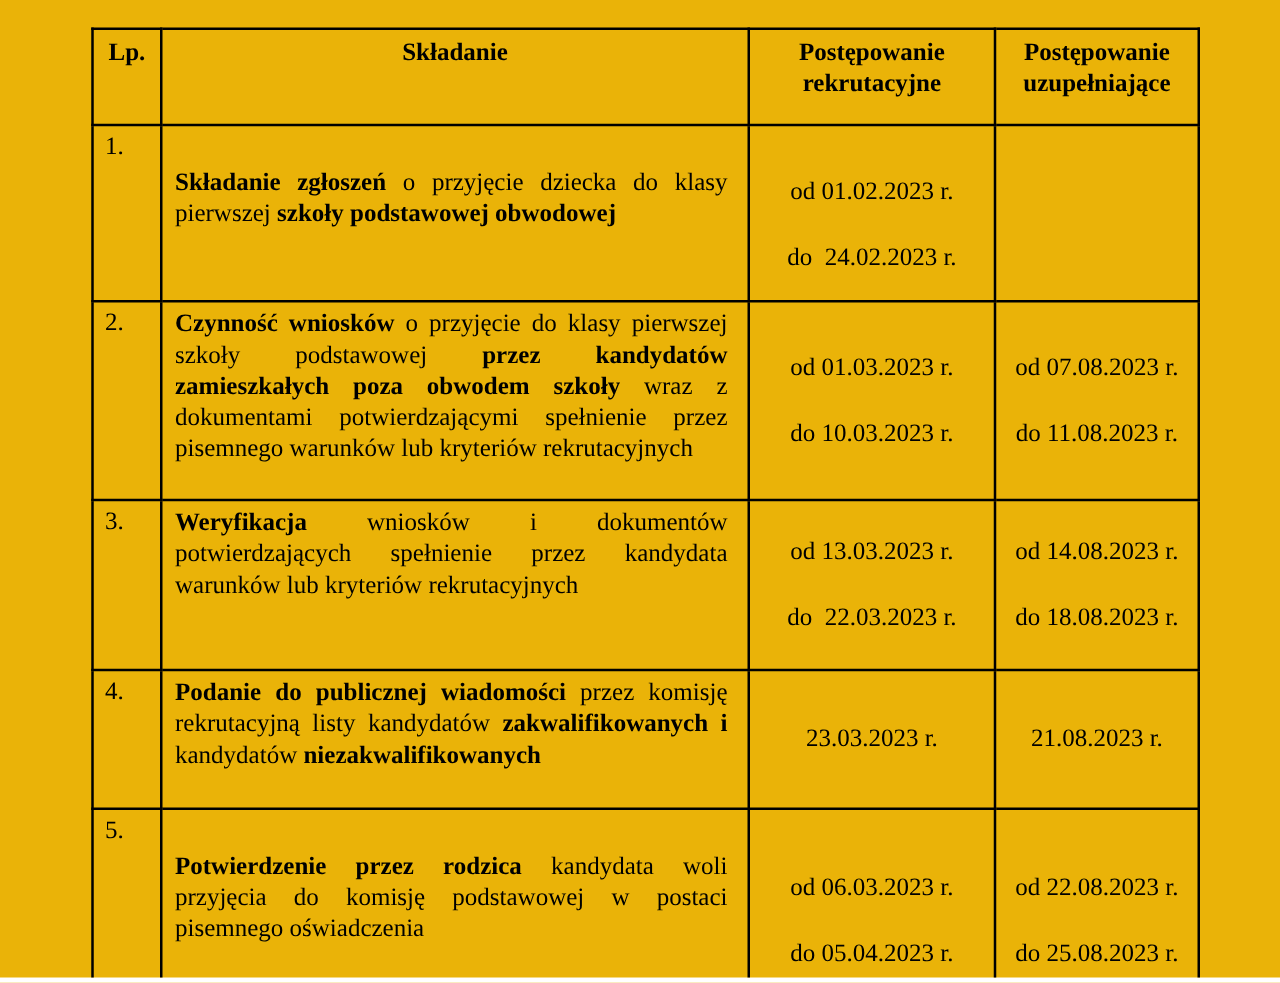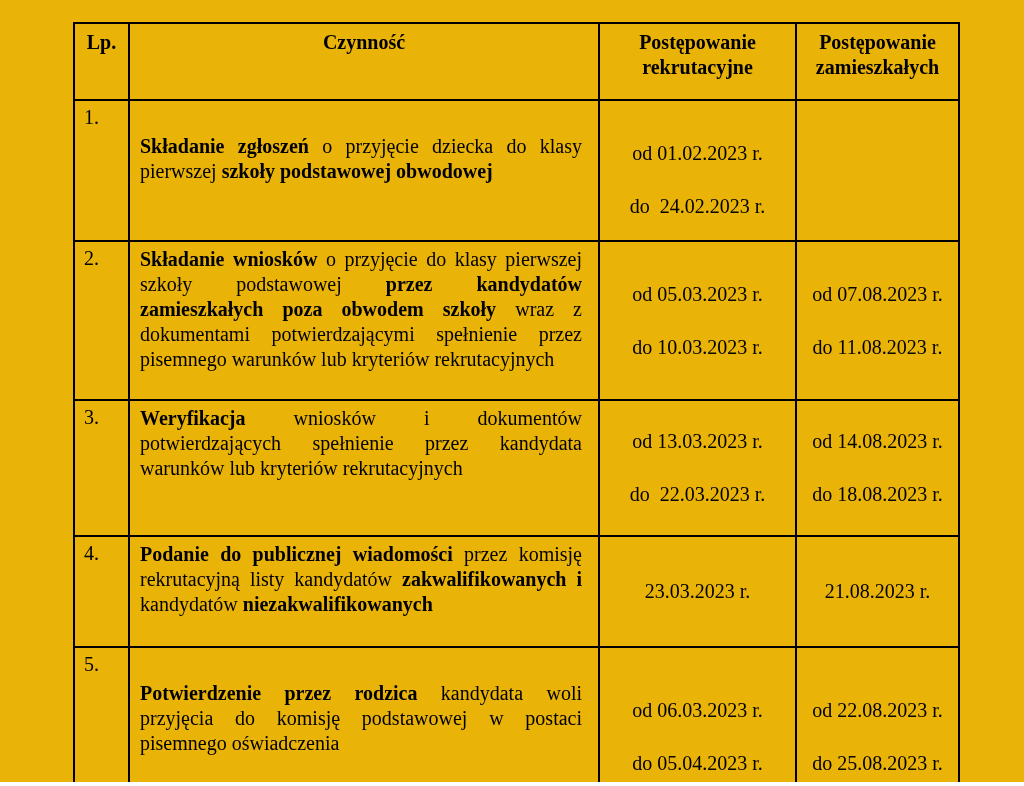--- a/index.html
+++ b/index.html
@@ -81,40 +81,40 @@
   <table class="schedule">
     <colgroup>
       <col class="c-lp">
       <col class="c-act">
       <col class="c-rec">
       <col class="c-sup">
     </colgroup>
     <thead>
       <tr>
         <th>Lp.</th>
-        <th>Czynność</th>
+        <th>Składanie</th>
         <th>Postępowanie rekrutacyjne</th>
-        <th>Postępowanie zamieszkałych</th>
+        <th>Postępowanie uzupełniające</th>
       </tr>
     </thead>
     <tbody>
         <tr>
           <td class="lp">1.</td>
           <td class="act offset"><span class="b">Składanie zgłoszeń</span><span> o przyjęcie dziecka do klasy pierwszej </span><span class="b">szkoły podstawowej obwodowej</span></td>
           <td class="dates offset-d">
             <div class="dl">od 01.02.2023 r.</div>
             <div class="dl">do  24.02.2023 r.</div>
           </td>
           <td class="dates offset-d"></td>
         </tr>
         <tr>
           <td class="lp">2.</td>
-          <td class="act"><span class="b">Składanie wniosków</span><span> o przyjęcie do klasy pierwszej szkoły podstawowej </span><span class="b">przez kandydatów zamieszkałych poza obwodem szkoły</span><span> wraz z dokumentami potwierdzającymi spełnienie przez pisemnego warunków lub kryteriów rekrutacyjnych</span></td>
+          <td class="act"><span class="b">Czynność wniosków</span><span> o przyjęcie do klasy pierwszej szkoły podstawowej </span><span class="b">przez kandydatów zamieszkałych poza obwodem szkoły</span><span> wraz z dokumentami potwierdzającymi spełnienie przez pisemnego warunków lub kryteriów rekrutacyjnych</span></td>
           <td class="dates">
-            <div class="dl">od 05.03.2023 r.</div>
+            <div class="dl">od 01.03.2023 r.</div>
             <div class="dl">do 10.03.2023 r.</div>
           </td>
           <td class="dates">
             <div class="dl">od 07.08.2023 r.</div>
             <div class="dl">do 11.08.2023 r.</div>
           </td>
         </tr>
         <tr>
           <td class="lp">3.</td>
           <td class="act"><span class="b">Weryfikacja</span><span> wniosków i dokumentów potwierdzających spełnienie przez kandydata warunków lub kryteriów rekrutacyjnych</span></td>

